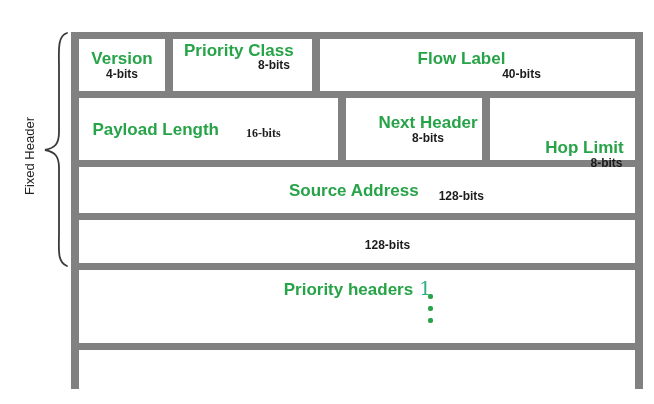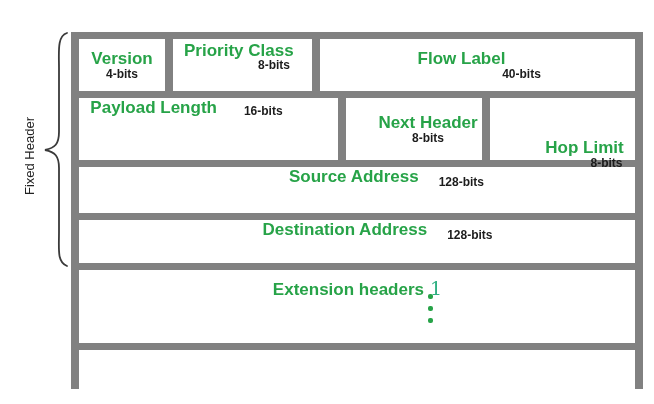--- a/index.html
+++ b/index.html
@@ -6,21 +6,21 @@
   .canvas{
     position:relative;
     width:654px;height:404px;
     background:#ffffff;
     font-family:"Liberation Sans", sans-serif;
     overflow:hidden;
   }
   .bar{position:absolute;background:#818181;}
   .cell{position:absolute;display:flex;}
   .col{flex-direction:column;align-items:center;justify-content:center;}
-  .row{flex-direction:row;align-items:flex-start;justify-content:center;}
+  .row{flex-direction:row;align-items:center;justify-content:center;}
   .flabel{
     color:#27a348;
     font-weight:bold;
     font-size:17px;
     line-height:19px;
     white-space:nowrap;
   }
   .bits{
     color:#1c1c1c;
     font-weight:600;
@@ -32,21 +32,21 @@
   .c-version{left:79px;top:39px;width:86px;height:52px;}
   .c-priority{left:173px;top:39px;width:139px;height:52px;flex-direction:column;align-items:flex-start;padding-top:2px;box-sizing:border-box;}
   .c-priority .flabel{margin-left:11px;}
   .c-priority .bits{align-self:flex-end;margin:-1px 22px 0 0;}
   .c-flow{left:320px;top:39px;width:315px;height:52px;}
   .c-flow .flabel{transform:translateX(-16px);}
   .c-flow .bits{transform:translateX(44px);}
   
   .c-payload{left:79px;top:98px;width:259px;height:62px;}
   .c-payload .inner{transform:translateX(-22px);display:flex;align-items:baseline;}
-  .c-payload .bits{margin-left:27px;position:relative;top:2px;}
+  .c-payload .bits{margin-left:27px;position:relative;top:2px;font-family:Liberation Serif, serif;}
   .c-next{left:360px;top:98px;width:136px;height:62px;}
   .c-hop{left:490px;top:114px;width:145px;height:80px;padding-left:36px;}
   .c-hop .flabel{transform:translateX(-14px);}
   .c-hop .bits{transform:translateX(8px);}
   
   .c-source{left:88px;top:167px;width:557px;height:46px;}
   .c-dest{left:79px;top:220px;width:557px;height:43px;}
   .addr-inner{transform:translateX(20px);display:flex;align-items:baseline;}
   .addr-inner .bits{margin-left:20px;position:relative;top:4px;}
   
@@ -130,28 +130,27 @@
 
   <div class="cell row c-source">
     <div class="addr-inner">
       <span class="flabel">Source Address</span>
       <span class="bits">128-bits</span>
     </div>
   </div>
 
   <div class="cell row c-dest">
     <div class="addr-inner">
-      <span class="flabel">Destination Address</span>
       <span class="bits">128-bits</span>
     </div>
   </div>
 
   <div class="cell c-ext">
     <div class="line">
-      <span class="flabel">Extension headers</span><span class="ext-number">1</span>
+      <span class="flabel">Priority headers</span><span class="ext-number">1</span>
     </div>
     <div class="dots">
       <div class="dot"></div>
       <div class="dot"></div>
       <div class="dot"></div>
     </div>
   </div>
 
 </div>
 

